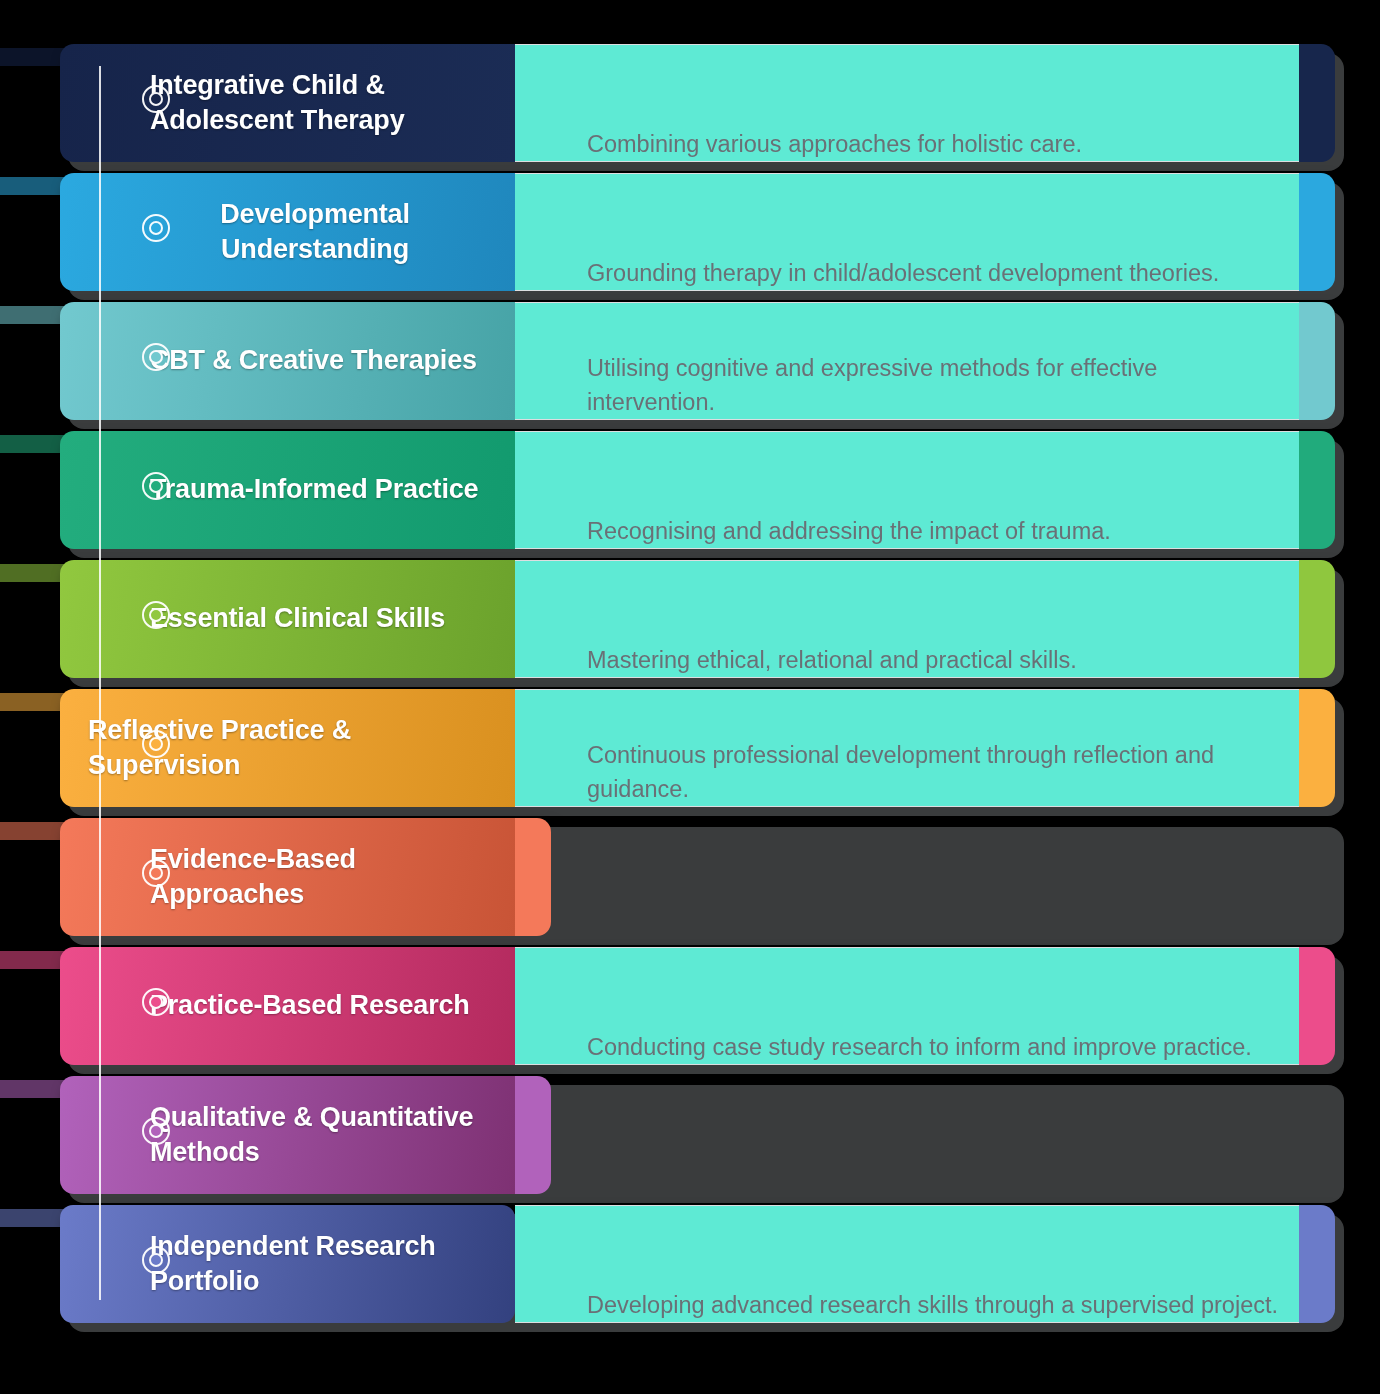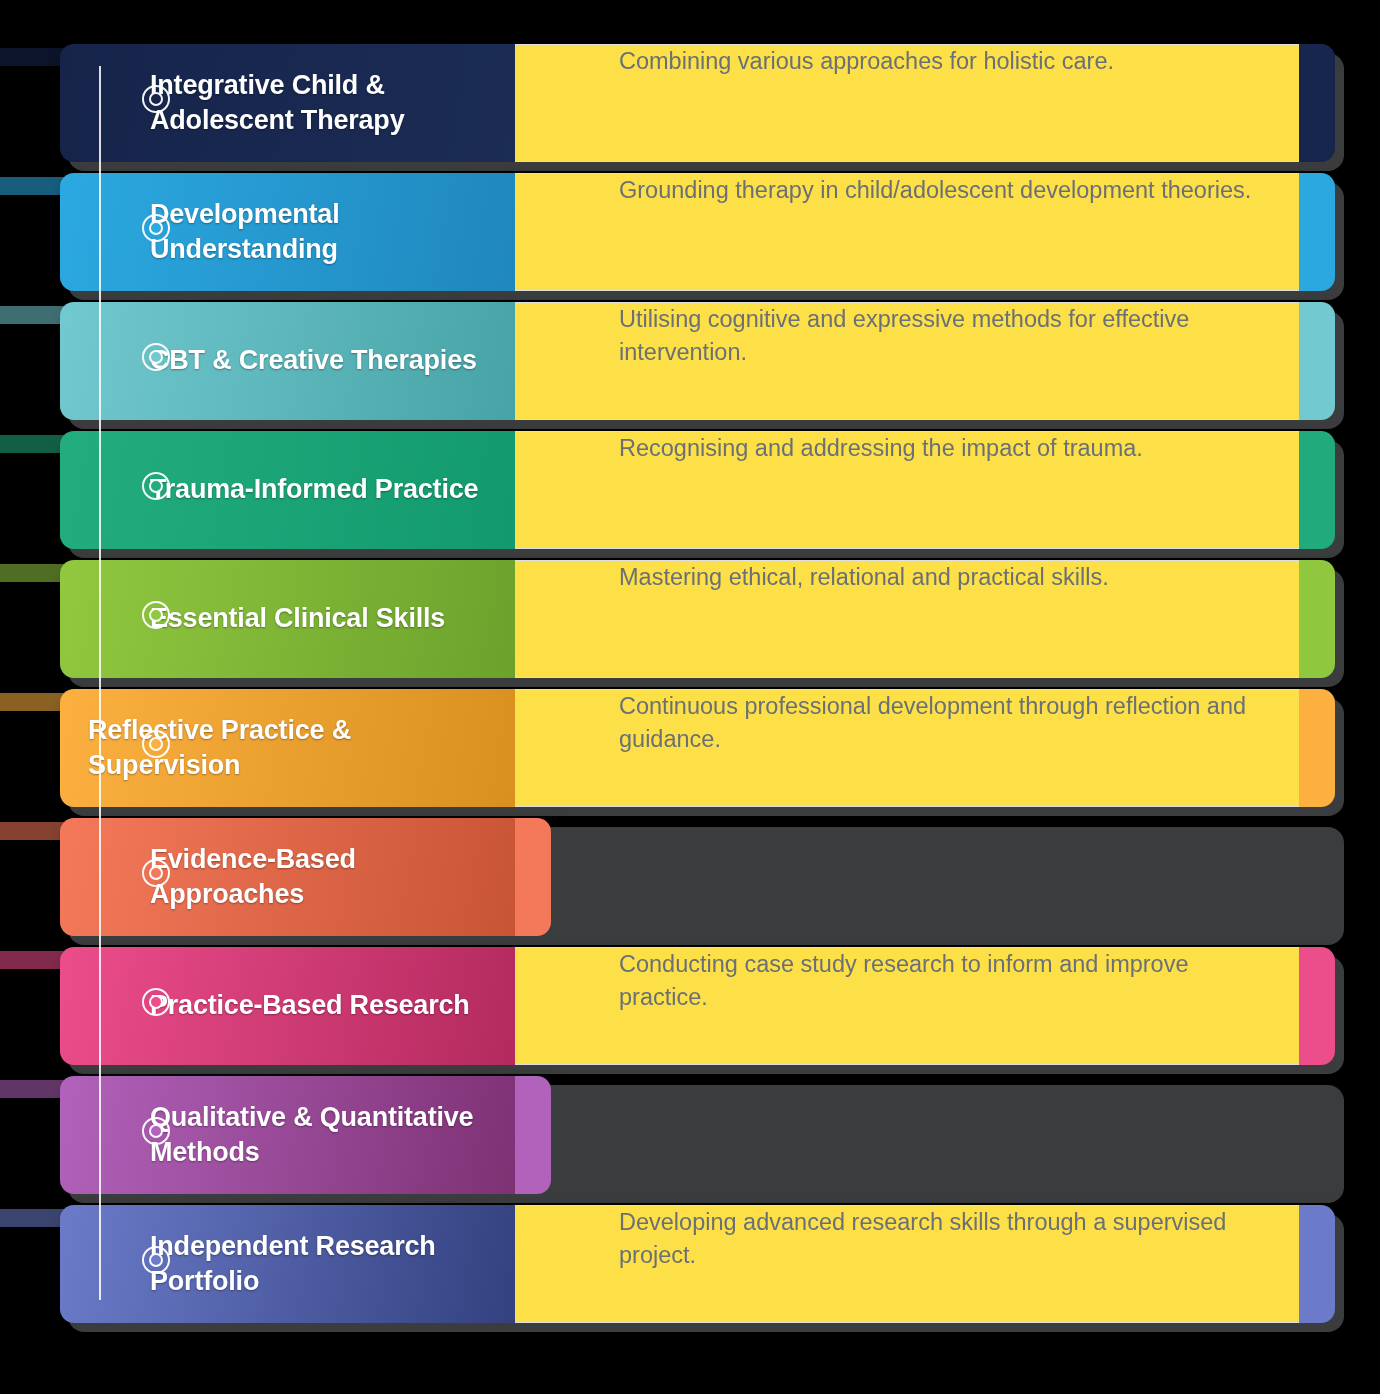--- a/index.html
+++ b/index.html
@@ -83,25 +83,25 @@
     line-height: 1.3;
     letter-spacing: -0.2px;
     text-shadow: 0 1px 2px rgba(0,0,0,0.35);
     max-width: 330px;
   }
 
   .desc-block {
     position: relative;
     z-index: 2;
     flex: 1 1 auto;
-    background: #fde047;
+    background: #5eead4;
     display: flex;
-    align-items: flex-start;
+    align-items: flex-end;
     box-sizing: border-box;
-    padding-left: 104px;
+    padding-left: 72px;
     padding-right: 20px;
     border-top: 1px solid #dcdee0;
     border-bottom: 1px solid #dcdee0;
   }
 
   .desc-text {
     color: #6a7076;
     font-size: 23.5px;
     line-height: 1.42;
     font-weight: 400;
@@ -189,21 +189,21 @@
       <div class="desc-text">Combining various approaches for holistic care.</div>
     </div>
     <div class="end-cap" style="background: rgb(23, 38, 76);"></div>
   </div>
 
   <div class="row">
     <div class="marker">
       <span class="ring-outer"></span>
       <span class="ring-inner" style="background: rgb(43, 169, 224);"></span>
     </div>
-    <div class="label-block" style="background: linear-gradient(100deg, rgb(43, 169, 224) 0%, rgb(31, 135, 189) 100%);">
+    <div class="label-block" style="background: linear-gradient(100deg, rgb(43, 169, 224) 0%, rgb(31, 135, 189) 100%); text-align: center;">
       <div class="label-text">Developmental Understanding</div>
     </div>
     <div class="desc-block">
       <div class="desc-text">Grounding therapy in child/adolescent development theories.</div>
     </div>
     <div class="end-cap" style="background: rgb(43, 168, 223);"></div>
   </div>
 
   <div class="row">
     <div class="marker">
@@ -295,21 +295,21 @@
       <div class="label-text">Qualitative &amp; Quantitative Methods</div>
     </div>
     <div class="end-cap" style="background: rgb(177, 98, 187);"></div>
   </div>
 
   <div class="row">
     <div class="marker">
       <span class="ring-outer"></span>
       <span class="ring-inner" style="background: rgb(107, 123, 201);"></span>
     </div>
-    <div class="label-block" style="background: linear-gradient(100deg, rgb(107, 123, 201) 0%, rgb(51, 65, 127) 100%);">
+    <div class="label-block" style="background: linear-gradient(100deg, rgb(107, 123, 201) 0%, rgb(51, 65, 127) 100%); border-radius: 13px;">
       <div class="label-text">Independent Research Portfolio</div>
     </div>
     <div class="desc-block">
       <div class="desc-text">Developing advanced research skills through a supervised project.</div>
     </div>
     <div class="end-cap" style="background: rgb(107, 123, 201);"></div>
   </div>
 </div>
 
   <div id="spine"></div>

